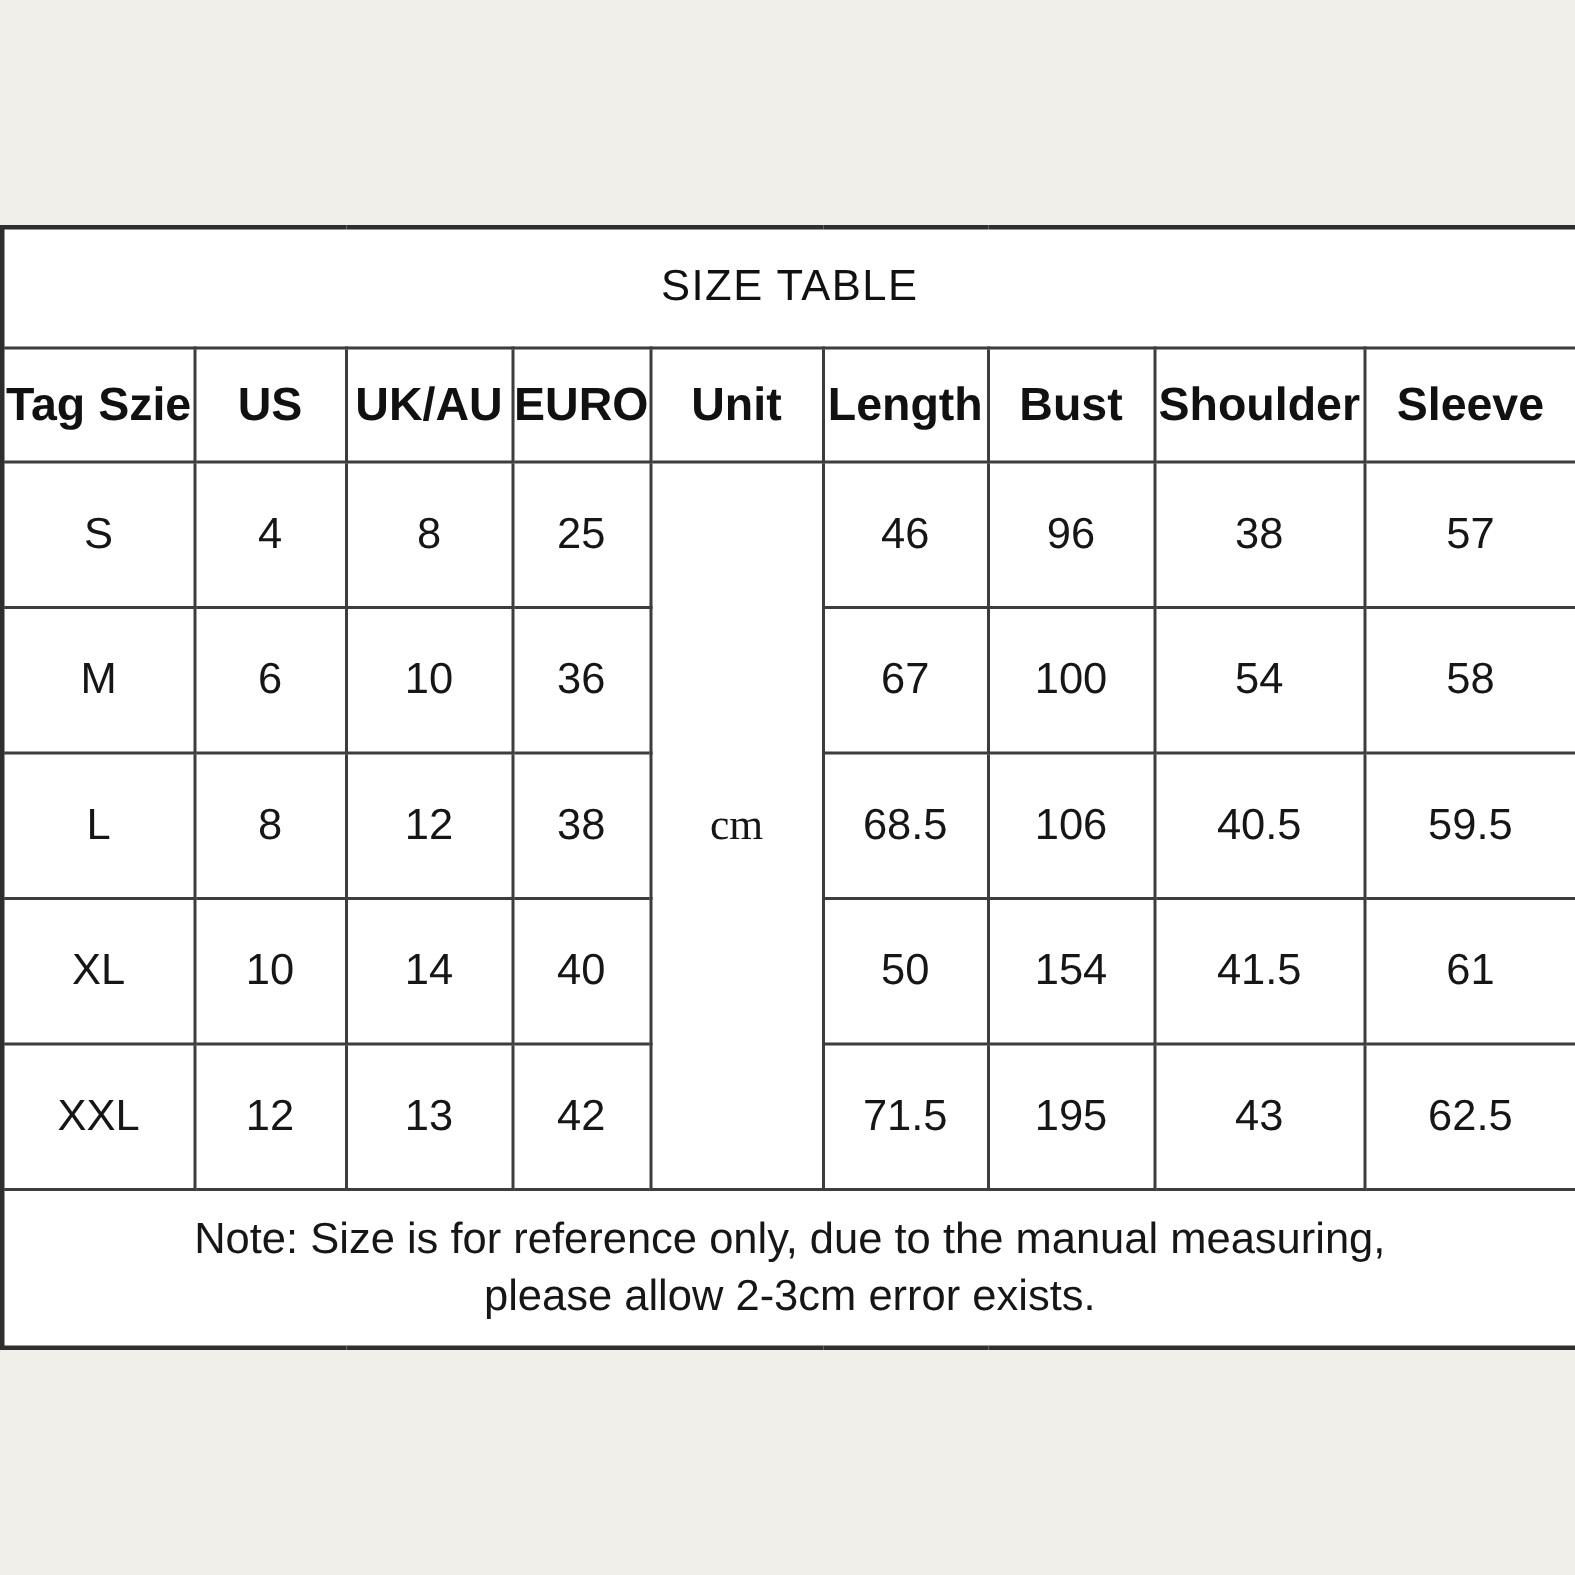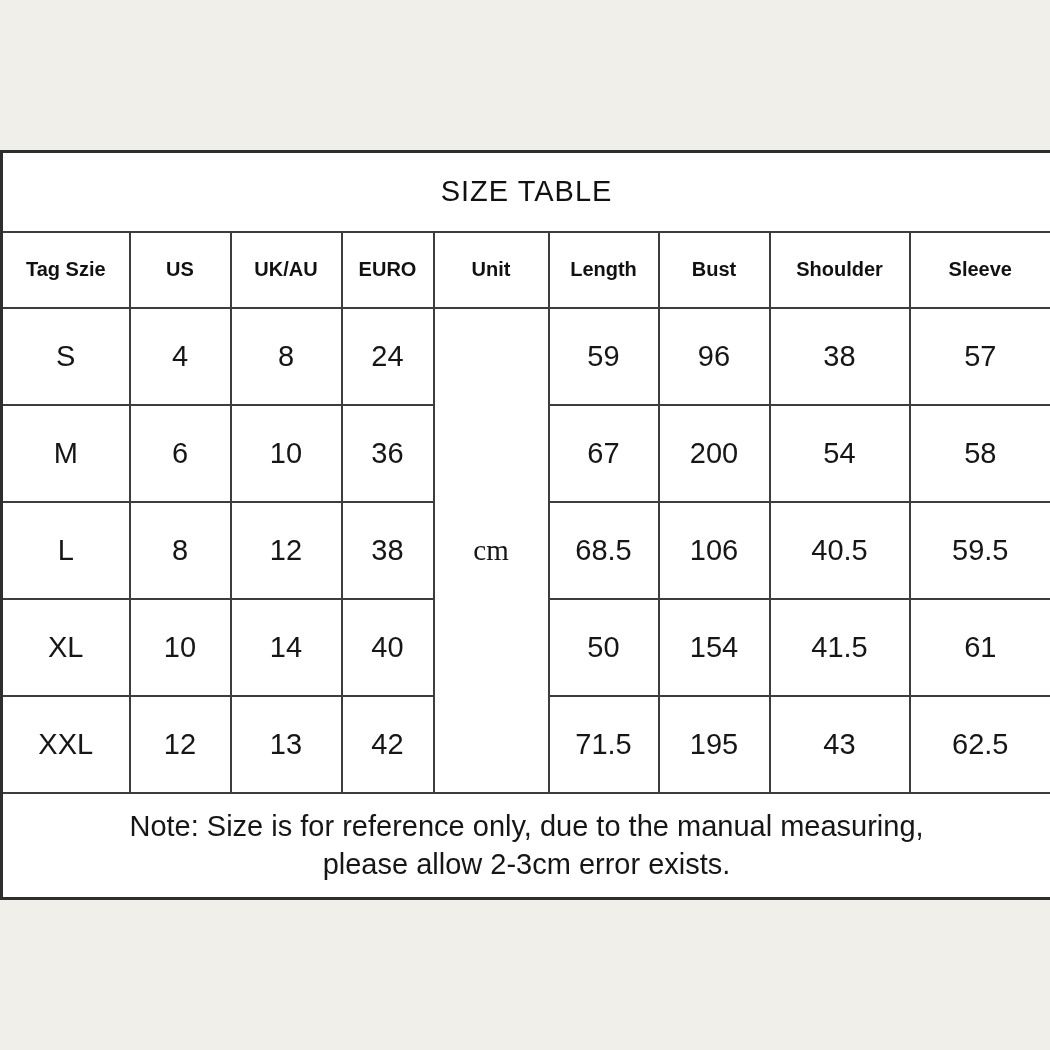--- a/index.html
+++ b/index.html
@@ -24,21 +24,21 @@
     white-space: nowrap;
   }
   tr.title-row  { height: 80px; }
   tr.header-row { height: 76px; }
   tr.data-row   { height: 97px; }
   tr.note-row   { height: 106px; }
   .title-cell {
     font-size: 38px; font-weight: bold; letter-spacing: 1px;
     color: #111111;
   }
-  .size-table th { font-size: 20px; font-weight: bold; color: #111111; }
+  .size-table th { font-size: 31px; font-weight: bold; color: #111111; }
   .size-table td { font-size: 29px; font-weight: normal; }
   .unit-cell { font-size: 29px; font-family: Liberation Serif, serif; }
   .note-cell { font-size: 27px; }
   .note-cell .note-line { line-height: 38px; }
 </style>
 </head>
 <body>
 
 <table class="size-table">
   <colgroup>
@@ -67,35 +67,35 @@
     <th>Length</th>
     <th>Bust</th>
     <th>Shoulder</th>
     <th>Sleeve</th>
   </tr>
 
   <tr class="data-row">
     <td>S</td>
     <td>4</td>
     <td>8</td>
-    <td>24</td>
+    <td>25</td>
     <td rowspan="5" class="unit-cell">cm</td>
-    <td>59</td>
+    <td>46</td>
     <td>96</td>
     <td>38</td>
     <td>57</td>
   </tr>
 
   <tr class="data-row">
     <td>M</td>
     <td>6</td>
     <td>10</td>
     <td>36</td>
     <td>67</td>
-    <td>200</td>
+    <td>100</td>
     <td>54</td>
     <td>58</td>
   </tr>
 
   <tr class="data-row">
     <td>L</td>
     <td>8</td>
     <td>12</td>
     <td>38</td>
     <td>68.5</td>

